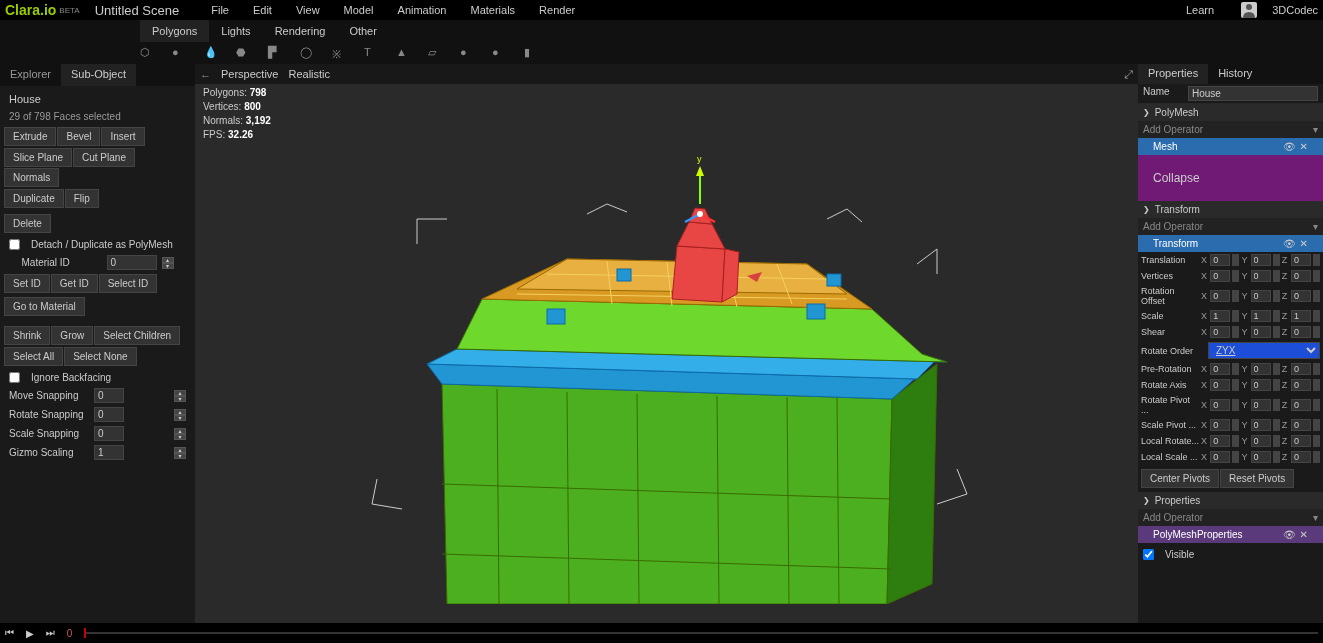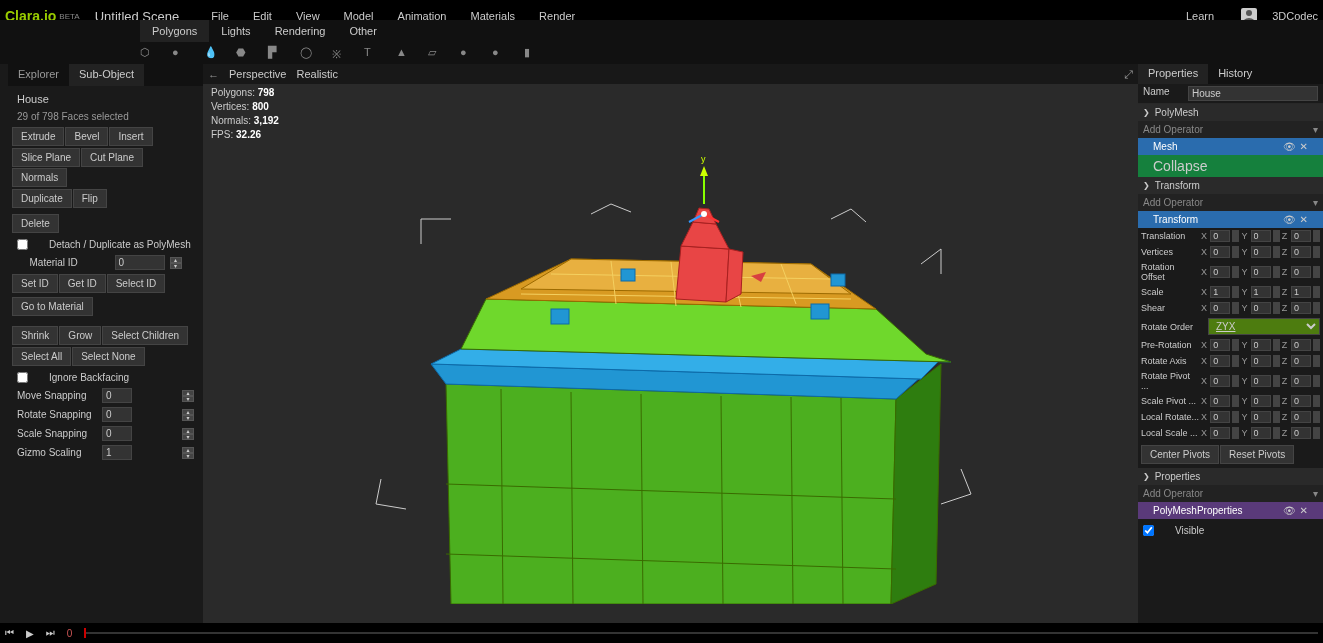--- a/index.html
+++ b/index.html
@@ -1,17 +1,17 @@
 <!DOCTYPE html>
 <html><head>
 <meta charset="utf-8">
 <style>
 * { margin: 0; padding: 0; box-sizing: border-box; font-family: Arial, sans-serif; }
 body { background: #1a1a1a; color: #ccc; font-size: 11px; width: 1323px; height: 643px; overflow: hidden; position: relative; }
-.top-bar { height: 20px; background: #000; display: flex; align-items: center; padding: 16px 5px; }
+.top-bar { height: 20px; background: #000; display: flex; align-items: center; padding: 4px 5px; }
 .logo { color: #9c0; font-size: 14px; font-weight: bold; margin-right: 3px; }
 .logo-beta { color: #888; font-size: 8px; margin-right: 15px; }
 .scene-title { color: #ccc; font-size: 13px; margin-right: 20px; }
 .menu-item { color: #ccc; padding: 0 12px; cursor: pointer; font-size: 11px; }
 .top-right { margin-left: auto; display: flex; align-items: center; gap: 15px; }
 .avatar { width: 16px; height: 16px; background: #ccc; border-radius: 2px; }
 .toolbar1 { height: 22px; background: #222; display: flex; align-items: center; padding: 0 5px; gap: 2px; }
 .toolbar1 .tool-btn { width: 18px; height: 18px; background: #333; display: flex; align-items: center; justify-content: center; cursor: pointer; }
 .toolbar1 .tool-btn.active { background: #2a6cae; }
 .tab-row { height: 22px; background: #111; display: flex; align-items: center; padding-left: 140px; }
@@ -22,21 +22,21 @@
 .main-area { display: flex; height: 559px; }
 .left-panel { width: 195px; background: #1a1a1a; overflow-y: auto; }
 .panel-tabs { display: flex; background: #111; height: 22px; }
 .panel-tabs .ptab { padding: 4px 10px; cursor: pointer; color: #999; font-size: 11px; }
 .panel-tabs .ptab.active { background: #222; color: #ccc; }
 .panel-content { padding: 4px; }
 .obj-name { color: #ccc; padding: 3px 5px; font-size: 11px; }
 .sel-info { color: #999; padding: 3px 5px; font-size: 10px; }
 .btn-row { display: flex; flex-wrap: wrap; gap: 1px; margin: 2px 0; }
 .small-btn { background: #333; color: #ccc; padding: 3px 8px; cursor: pointer; font-size: 10px; border: 1px solid #444; }
-.check-row { display: flex; align-items: flex-start; gap: 21px; padding: 3px 5px; margin-top: 3px; }
+.check-row { display: flex; align-items: flex-start; gap: 11px; padding: 3px 5px; margin-top: 3px; }
 .check-row input[type=checkbox] { width: 11px; height: 11px; }
 .check-row label { font-size: 10px; color: #ccc; }
 .field-row { display: flex; align-items: center; padding: 2px 5px; gap: 5px; justify-content: center; }
 .field-row label { font-size: 10px; color: #ccc; min-width: 80px; }
 .field-row .num-input { background: #333; border: 1px solid #444; color: #ccc; width: 50px; padding: 1px 3px; font-size: 10px; }
 .spinner { width: 12px; display: flex; flex-direction: column; }
 .spinner span { height: 6px; background: #444; border: 1px solid #555; font-size: 6px; text-align: center; line-height: 4px; cursor: pointer; }
 .viewport { flex: 1; background: #2a2a2a; position: relative; }
 .vp-header { position: absolute; top: 0; left: 0; right: 0; height: 20px; background: rgba(20,20,20,0.8); display: flex; align-items: center; padding: 0 5px; gap: 10px; }
 .vp-back { color: #999; cursor: pointer; }
@@ -50,31 +50,31 @@
 .prop-tabs .ptab { padding: 3px 10px; cursor: pointer; color: #ccc; font-size: 11px; }
 .prop-tabs .ptab.active { background: #222; }
 .prop-row { display: flex; align-items: flex-start; padding: 2px 5px; border-bottom: 1px solid #282828; }
 .prop-row label { font-size: 10px; color: #ccc; min-width: 35px; }
 .prop-input { background: #333; border: 1px solid #444; color: #ccc; width: 100%; padding: 1px 3px; font-size: 10px; }
 .section-header { background: #2a2a2a; padding: 3px 5px; font-size: 10px; color: #ccc; display: flex; align-items: center; gap: 5px; cursor: pointer; }
 .section-header .arrow { font-size: 8px; }
 .add-op { background: #222; padding: 3px 5px; font-size: 10px; color: #888; display: flex; justify-content: space-between; cursor: pointer; }
 .op-item { background: #2a6cae; padding: 3px 15px; font-size: 10px; color: #fff; display: flex; align-items: center; }
 .op-item .op-icons { margin-left: auto; display: flex; gap: 4px; color: #ccc; }
-.collapse-row { padding: 3px 15px; font-size: 14px; color: #ccc; background: #15803d; cursor: pointer; }
+.collapse-row { padding: 16px 15px; font-size: 12px; color: #ccc; background: #701a75; cursor: pointer; }
 .xyz-row { display: flex; align-items: center; padding: 2px 3px; gap: 2px; }
 .xyz-row .lbl { font-size: 9px; color: #ccc; width: 65px; }
 .xyz-row .axis { font-size: 9px; color: #999; width: 8px; }
 .xyz-row .nv { background: #333; border: 1px solid #444; color: #ccc; width: 20px; padding: 0 2px; font-size: 9px; }
 .xyz-row .sp { width: 8px; height: 12px; background: #444; cursor: pointer; }
 .timeline { position: absolute; bottom: 0; left: 0; right: 0; height: 20px; background: #000; display: flex; align-items: center; padding: 0 5px; gap: 12px; }
 .tl-btn { color: #ccc; cursor: pointer; font-size: 10px; }
 .tl-track { flex: 1; height: 2px; background: #333; position: relative; }
 .tl-marker { position: absolute; left: 0; top: -4px; width: 2px; height: 10px; background: #c00; }
-.select-box { background: #4d7c0f; border: 1px solid #444; color: #ccc; padding: 1px 3px; font-size: 10px; width: 100%; text-decoration: underline; }
+.select-box { background: #1d4ed8; border: 1px solid #444; color: #ccc; padding: 1px 3px; font-size: 10px; width: 100%; text-decoration: underline; }
 </style>
 </head>
 <body>
 
 <div class="top-bar">
   <span class="logo">Clara.io</span>
   <span class="logo-beta">BETA</span>
   <span class="scene-title">Untitled Scene</span>
   <span class="menu-item">File</span>
   <span class="menu-item">Edit</span>
@@ -125,21 +125,21 @@
   <span class="ic">◯</span>
   <span class="ic">※</span>
   <span class="ic">T</span>
   <span class="ic">▲</span>
   <span class="ic">▱</span>
   <span class="ic">●</span>
   <span class="ic">●</span>
   <span class="ic">▮</span>
 </div>
 
-<div class="main-area" style="position:absolute; top:64px; left:8px; right:0;">
+<div class="main-area" style="position:absolute; top:64px; left:0; right:0;">
 
 <div class="left-panel">
   <div class="panel-tabs">
     <div class="ptab">Explorer</div>
     <div class="ptab active">Sub-Object</div>
   </div>
   <div class="panel-content">
     <div class="obj-name">House</div>
     <div class="sel-info">29 of 798 Faces selected</div>
     <div class="btn-row">

